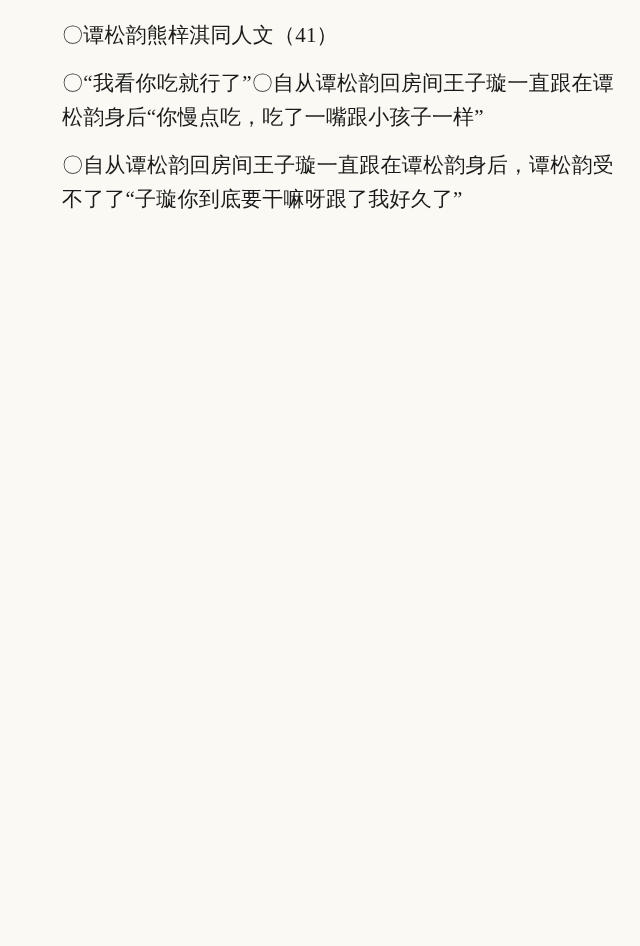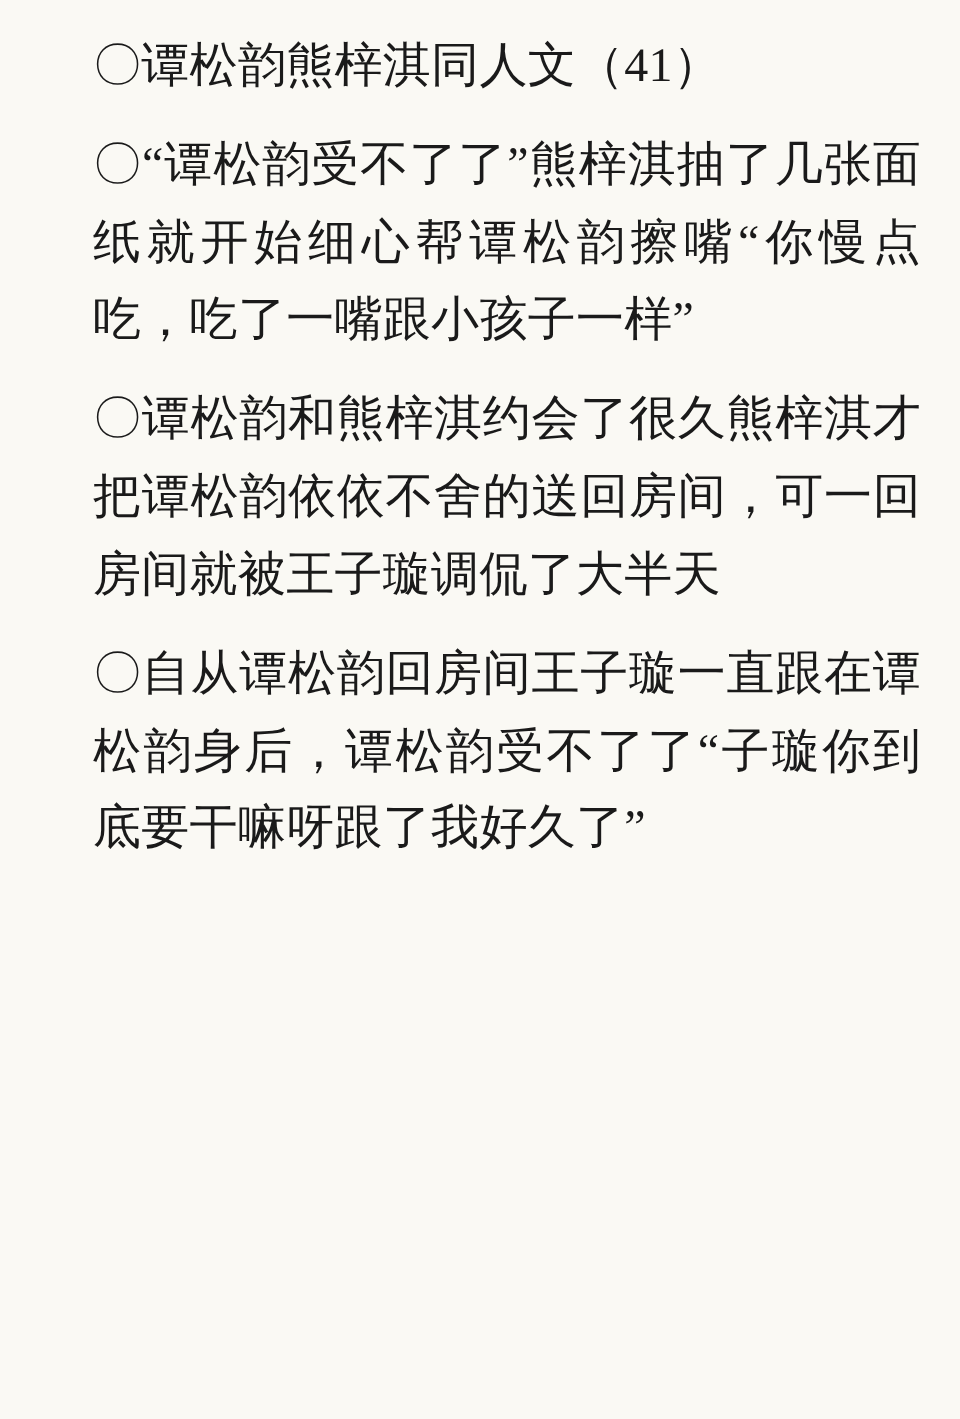--- a/index.html
+++ b/index.html
@@ -15,35 +15,34 @@
   }
   #page {
     position: relative;
     width: 640px;
     height: 946px;
     background: #faf9f4;
     box-sizing: border-box;
     padding: 18px 26px 0 62px;
   }
   .para {
-    font-size: 32px;
+    font-size: 21px;
     line-height: 1.62;
     color: #1a1a1a;
     margin: 0 0 14px 0;
     text-align: justify;
     text-justify: inter-ideograph;
     letter-spacing: 0.2px;
     word-break: break-all;
   }
   .para.tight {
     margin-bottom: 13px;
   }
 </style>
 </head>
 <body>
 
 <div id="page">
   <p class="para">〇谭松韵熊梓淇同人文（41）</p>
-  <p class="para">〇“谭松韵受不了了”熊梓淇抽了几张面纸就开始细心帮谭松韵擦嘴“你慢点吃，吃了一嘴跟小孩子一样”</p>
-  <p class="para">〇谭松韵和熊梓淇约会了很久熊梓淇才把谭松韵依依不舍的送回房间，可一回房间就被王子璇调侃了大半天</p>
+  <p class="para">〇“我看你吃就行了”〇自从谭松韵回房间王子璇一直跟在谭松韵身后“你慢点吃，吃了一嘴跟小孩子一样”</p>
   <p class="para">〇自从谭松韵回房间王子璇一直跟在谭松韵身后，谭松韵受不了了“子璇你到底要干嘛呀跟了我好久了”</p>
 
 </div>
 
 </body></html>

